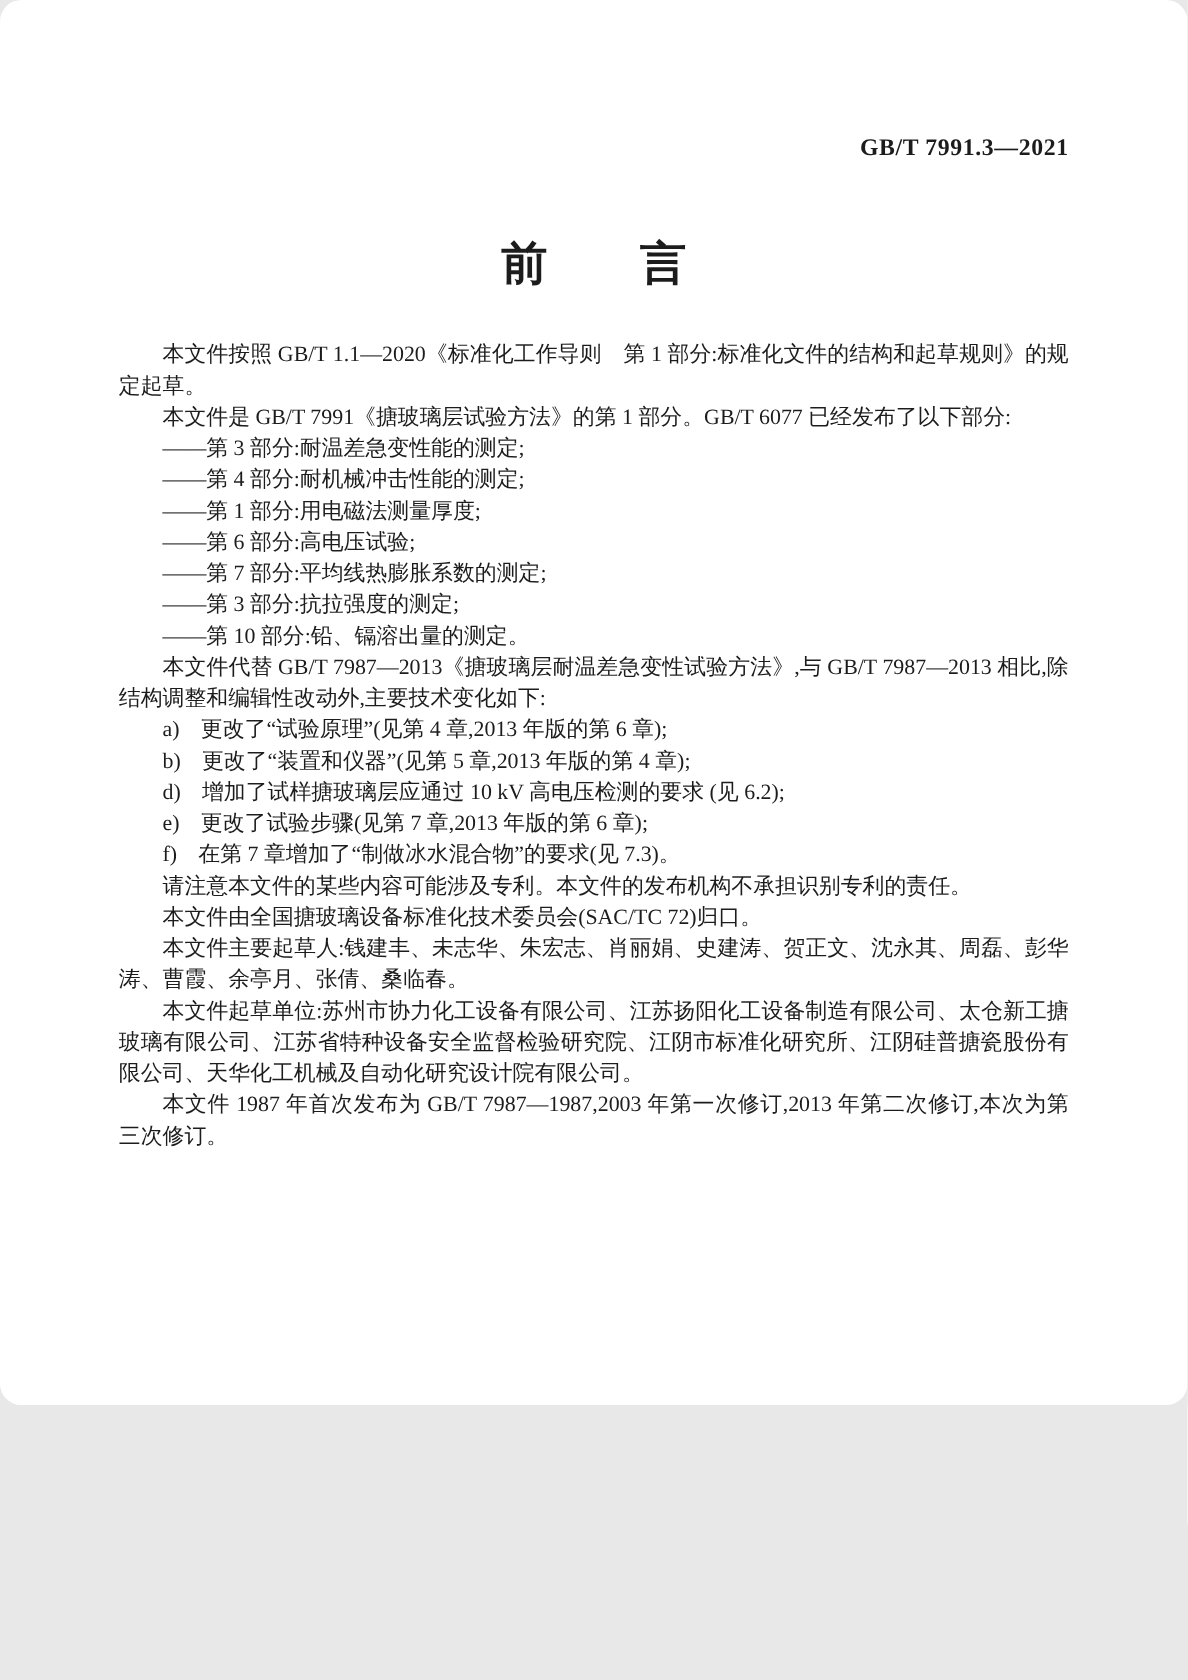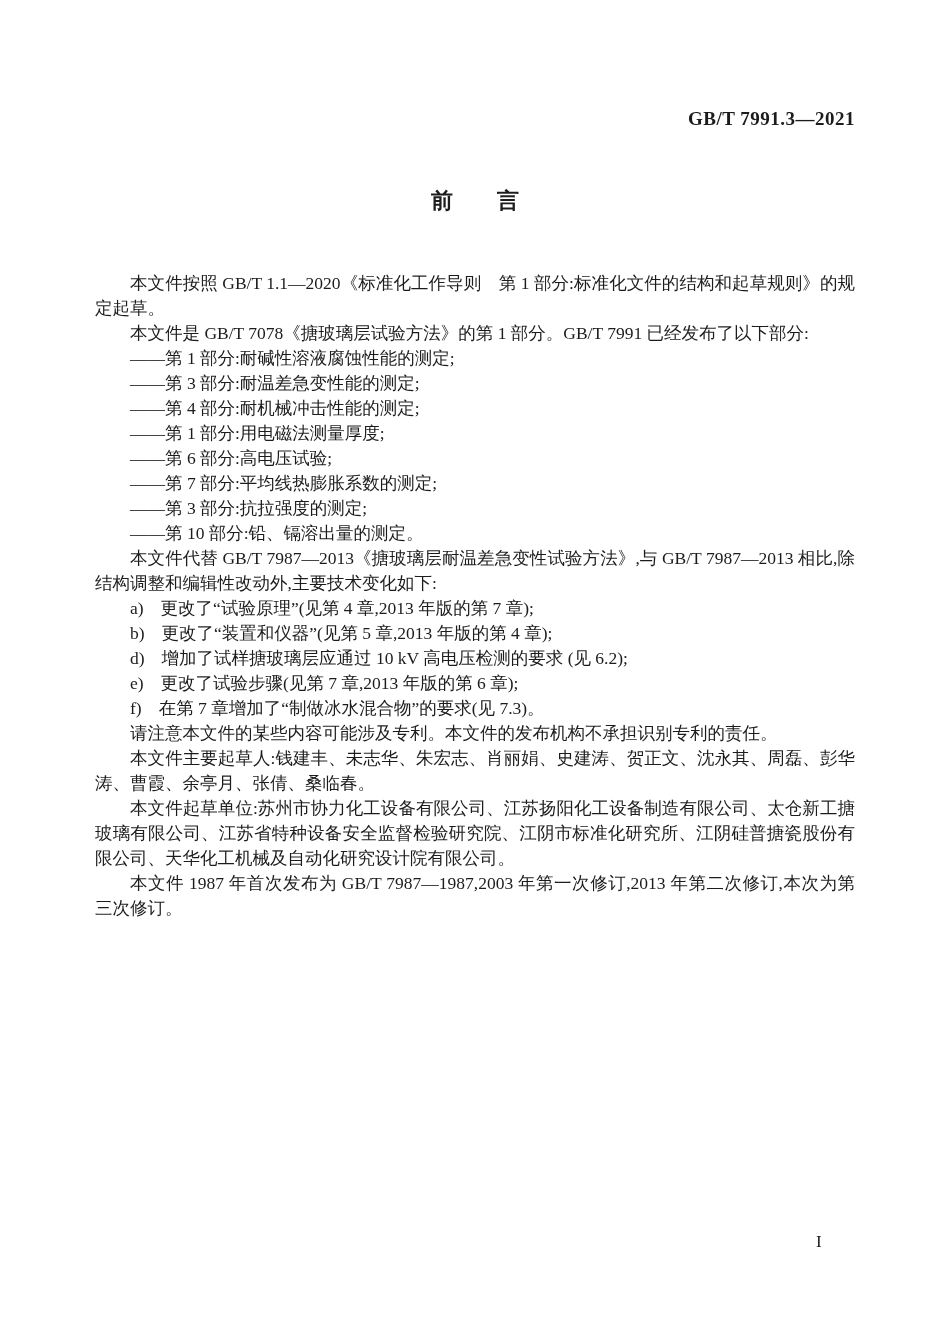--- a/index.html
+++ b/index.html
@@ -3,42 +3,43 @@
 <meta charset="utf-8">
 <style>
   html, body {
     margin: 0;
     padding: 0;
     background: #e8e8e8;
   }
   .page {
     position: relative;
     width: 950px;
-    height: 1344px;
+    height: 1124px;
     background: #ffffff;
     overflow: hidden;
     font-family: "Liberation Serif", "DejaVu Serif", serif;
     color: #1c1c1c;
+    border-radius: 17px;
   }
   .header-code {
     position: absolute;
     top: 108px;
     right: 95px;
     font-size: 19px;
     font-weight: bold;
     letter-spacing: 0.5px;
     white-space: nowrap;
   }
   .doc-title {
     position: absolute;
     top: 186px;
     left: 95px;
     width: 760px;
     text-align: center;
-    font-size: 22px;
+    font-size: 37px;
     font-weight: bold;
     white-space: pre;
   }
   .body-text {
     position: absolute;
     top: 271px;
     left: 95px;
     width: 760px;
     font-size: 17.5px;
     line-height: 25px;
@@ -63,36 +64,36 @@
 <body>
 
 <div class="page">
 
   <div class="header-code">GB/T 7991.3—2021</div>
 
   <div class="doc-title">前　　言</div>
 
   <div class="body-text" id="content">
       <div class="para">本文件按照 GB/T 1.1—2020《标准化工作导则　第 1 部分:标准化文件的结构和起草规则》的规定起草。</div>
-      <div class="para">本文件是 GB/T 7078《搪玻璃层试验方法》的第 1 部分。GB/T 7991 已经发布了以下部分:</div>
-      <div class="dash-item">——第 1 部分:耐碱性溶液腐蚀性能的测定;</div>
+      <div class="para">本文件是 GB/T 7991《搪玻璃层试验方法》的第 1 部分。GB/T 6077 已经发布了以下部分:</div>
       <div class="dash-item">——第 3 部分:耐温差急变性能的测定;</div>
       <div class="dash-item">——第 4 部分:耐机械冲击性能的测定;</div>
       <div class="dash-item">——第 1 部分:用电磁法测量厚度;</div>
       <div class="dash-item">——第 6 部分:高电压试验;</div>
       <div class="dash-item">——第 7 部分:平均线热膨胀系数的测定;</div>
       <div class="dash-item">——第 3 部分:抗拉强度的测定;</div>
       <div class="dash-item">——第 10 部分:铅、镉溶出量的测定。</div>
       <div class="para">本文件代替 GB/T 7987—2013《搪玻璃层耐温差急变性试验方法》,与 GB/T 7987—2013 相比,除结构调整和编辑性改动外,主要技术变化如下:</div>
-      <div class="alpha-item"><span class="marker">a)</span><span>更改了“试验原理”(见第 4 章,2013 年版的第 7 章);</span></div>
+      <div class="alpha-item"><span class="marker">a)</span><span>更改了“试验原理”(见第 4 章,2013 年版的第 6 章);</span></div>
       <div class="alpha-item"><span class="marker">b)</span><span>更改了“装置和仪器”(见第 5 章,2013 年版的第 4 章);</span></div>
       <div class="alpha-item"><span class="marker">d)</span><span>增加了试样搪玻璃层应通过 10 kV 高电压检测的要求 (见 6.2);</span></div>
       <div class="alpha-item"><span class="marker">e)</span><span>更改了试验步骤(见第 7 章,2013 年版的第 6 章);</span></div>
       <div class="alpha-item"><span class="marker">f)</span><span>在第 7 章增加了“制做冰水混合物”的要求(见 7.3)。</span></div>
       <div class="para">请注意本文件的某些内容可能涉及专利。本文件的发布机构不承担识别专利的责任。</div>
+      <div class="para">本文件由全国搪玻璃设备标准化技术委员会(SAC/TC 72)归口。</div>
       <div class="para">本文件主要起草人:钱建丰、未志华、朱宏志、肖丽娟、史建涛、贺正文、沈永其、周磊、彭华涛、曹霞、余亭月、张倩、桑临春。</div>
       <div class="para">本文件起草单位:苏州市协力化工设备有限公司、江苏扬阳化工设备制造有限公司、太仓新工搪玻璃有限公司、江苏省特种设备安全监督检验研究院、江阴市标准化研究所、江阴硅普搪瓷股份有限公司、天华化工机械及自动化研究设计院有限公司。</div>
       <div class="para">本文件 1987 年首次发布为 GB/T 7987—1987,2003 年第一次修订,2013 年第二次修订,本次为第三次修订。</div>
     </div>
 
   <div class="page-number">I</div>
 
 </div>
 
 </body></html>

